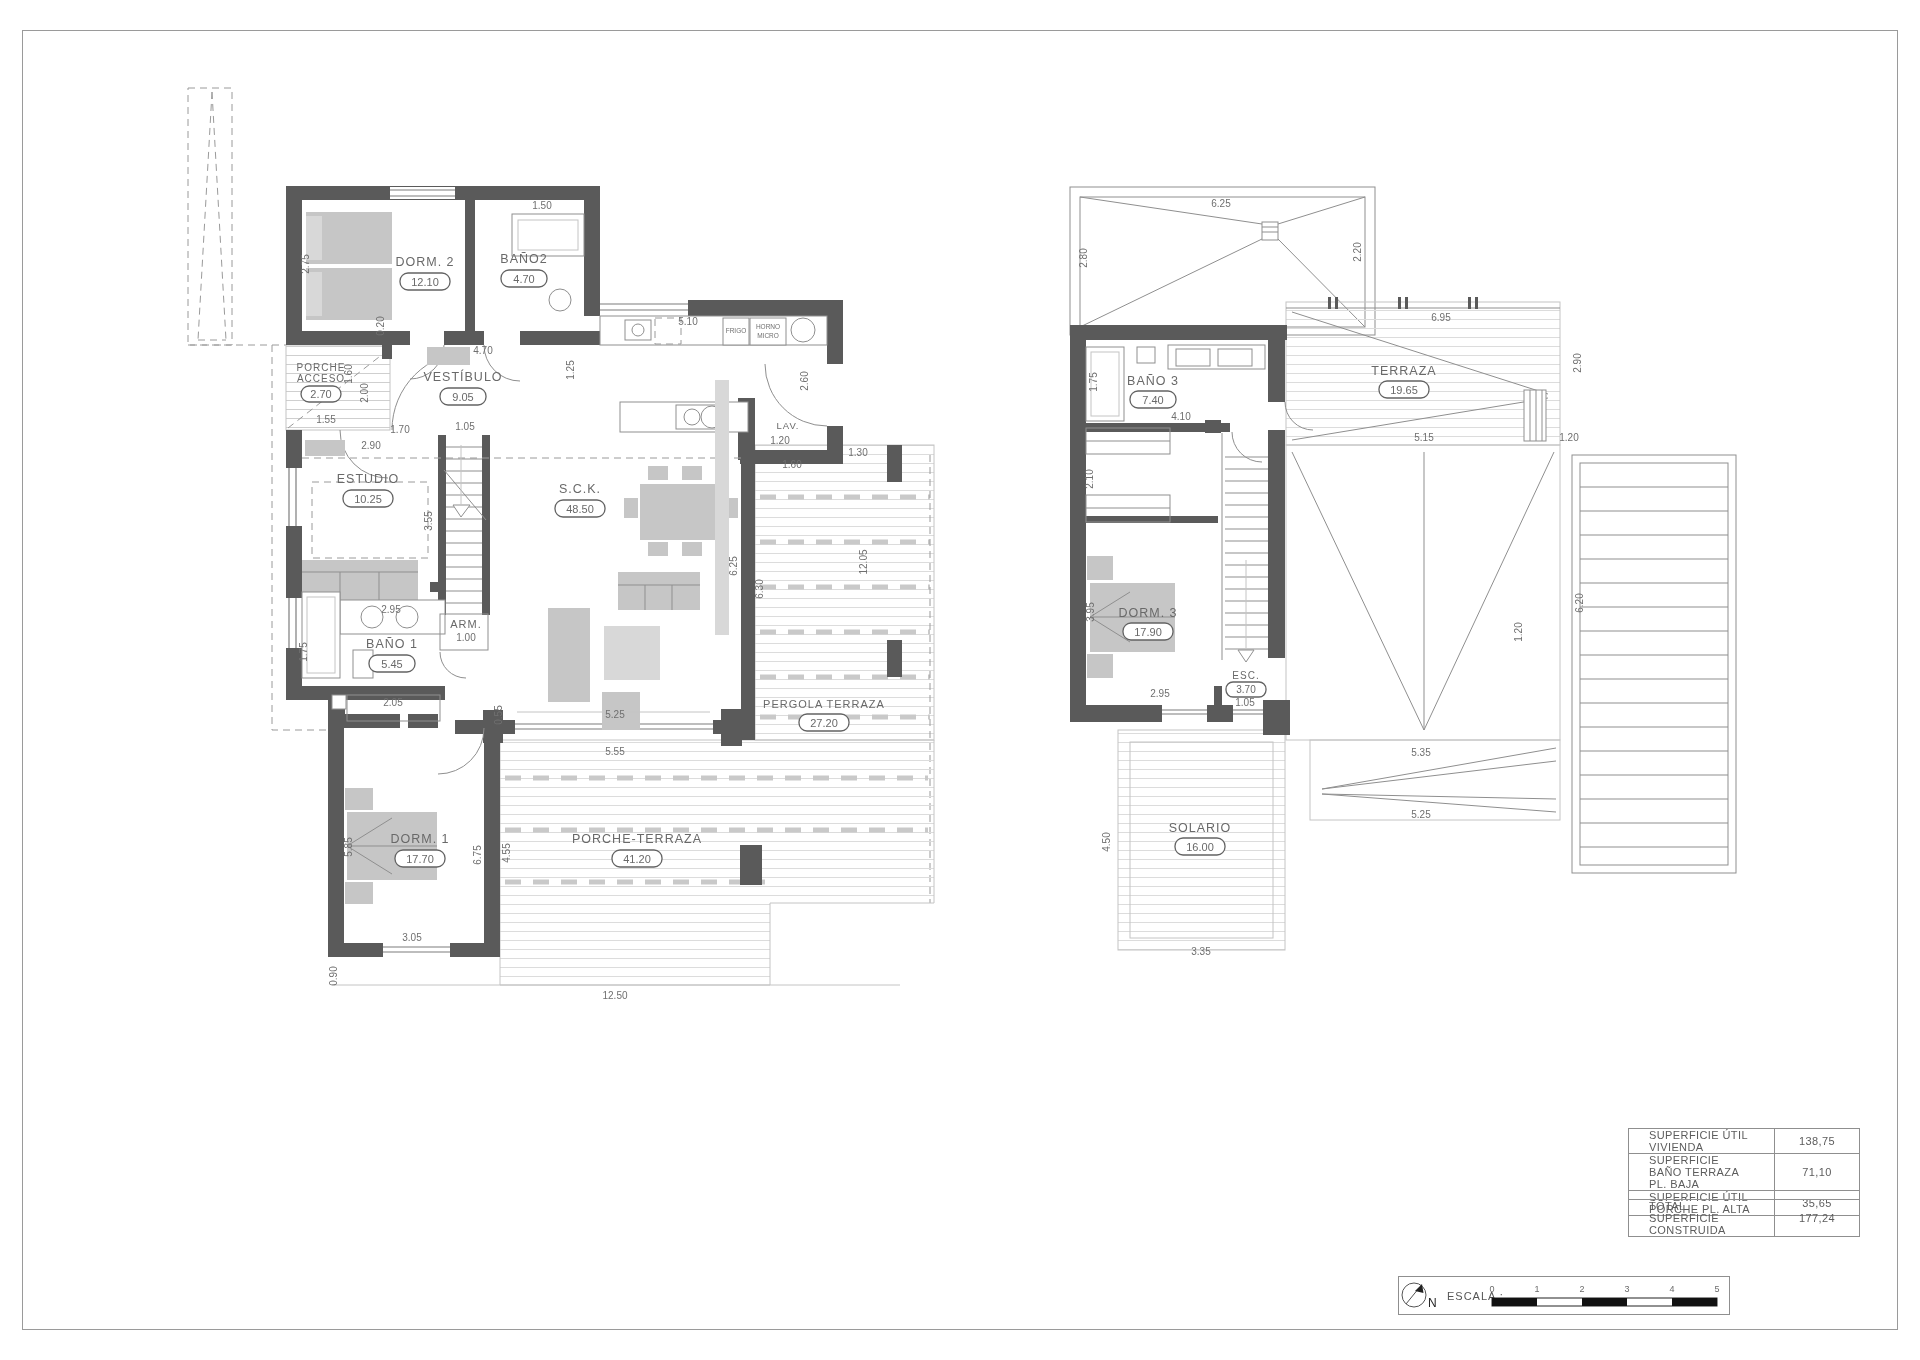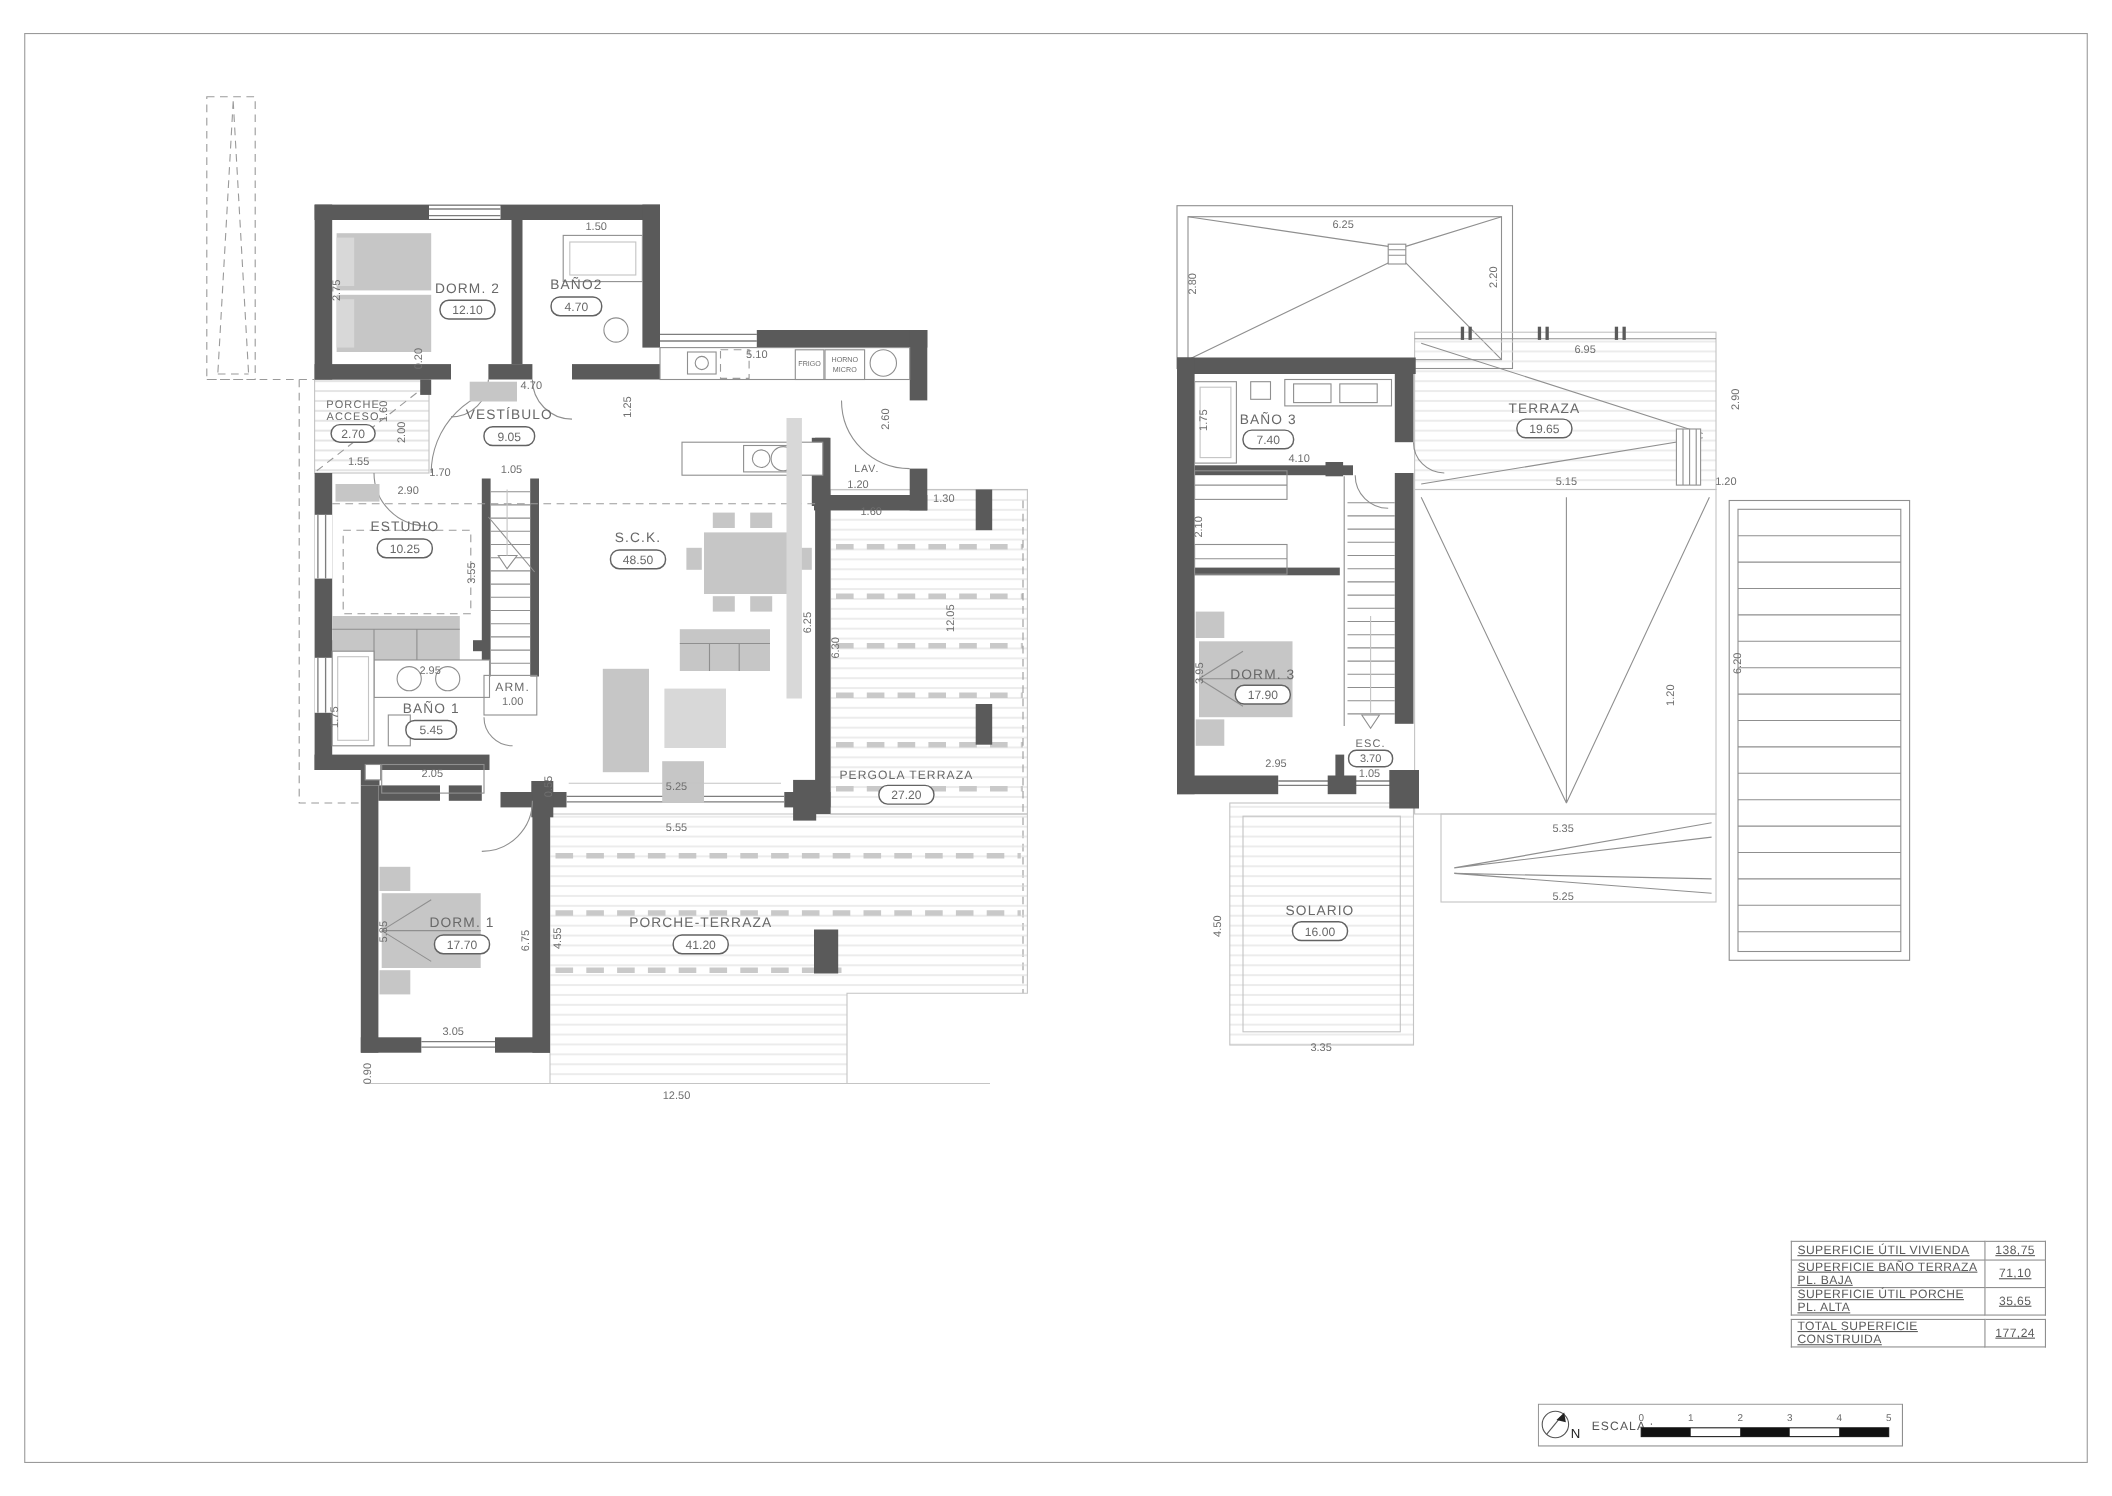--- a/index.html
+++ b/index.html
@@ -19,21 +19,21 @@
   .beam{stroke:#c9c9c9;stroke-width:5;stroke-dasharray:16 12;fill:none;}
   .dim{font-size:10px;fill:#6f6f6f;}
   .room{font-size:12.5px;letter-spacing:1px;fill:#696969;}
   .area{font-size:11px;fill:#696969;}
   .tiny{font-size:6.5px;fill:#6f6f6f;}
   .abox{fill:#fff;stroke:#636363;stroke-width:1.3;}
   .winline{stroke:#7d7d7d;stroke-width:1.2;fill:none;}
   
   .sumwrap{position:absolute;left:1628px;top:1128px;width:232px;}
   table.sum{border-collapse:collapse;width:232px;font-size:11px;color:#5c5c5c;}
-  table.sum td{border:1px solid #8f8f8f;height:16px;padding:0 5px;letter-spacing:.4px;text-decoration:underline;}
+  table.sum td{border:1px solid #8f8f8f;height:16px;padding:0 20px;letter-spacing:.4px;}
   table.sum td.v{text-align:center;width:44px;}
   .totwrap{position:absolute;left:1628px;top:1199px;width:188px;}
   
   .scalewrap{position:absolute;left:1398px;top:1276px;}
 </style>
 </head>
 <body>
 
 <div class="frame"></div>
 

